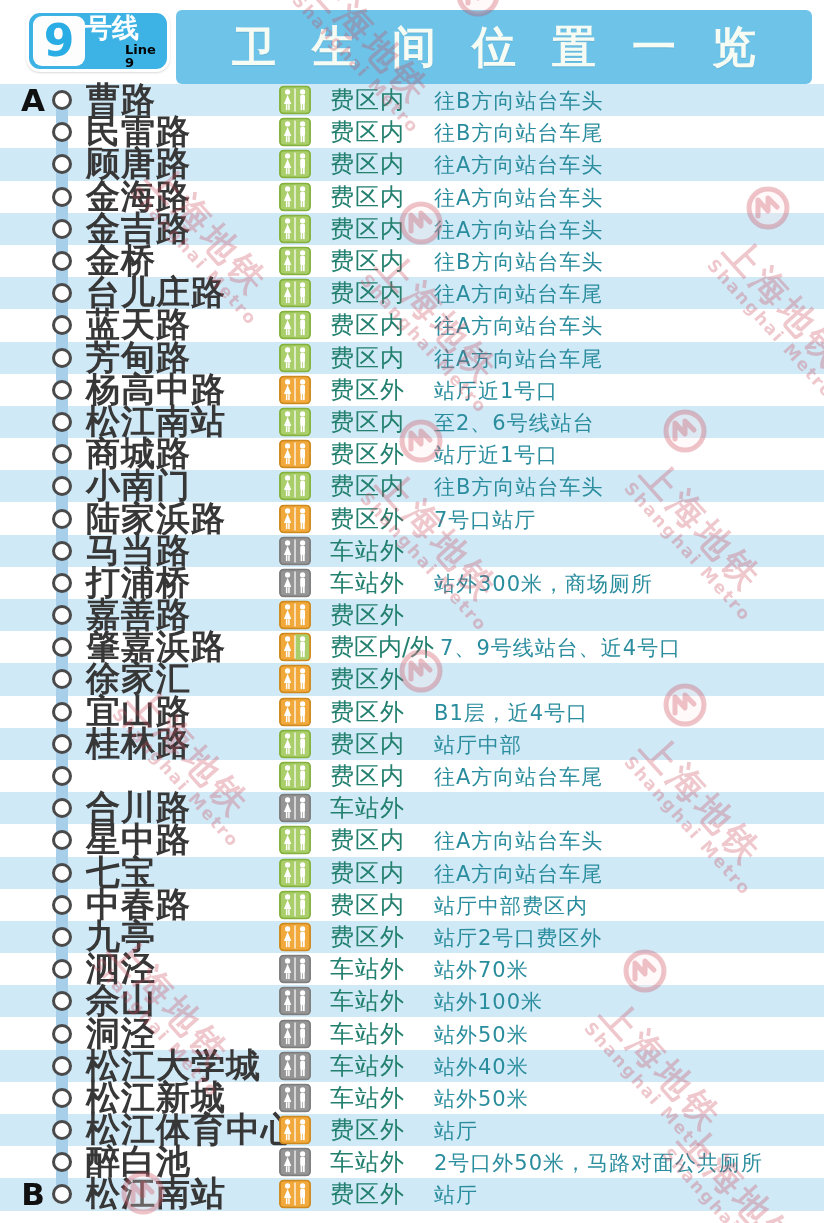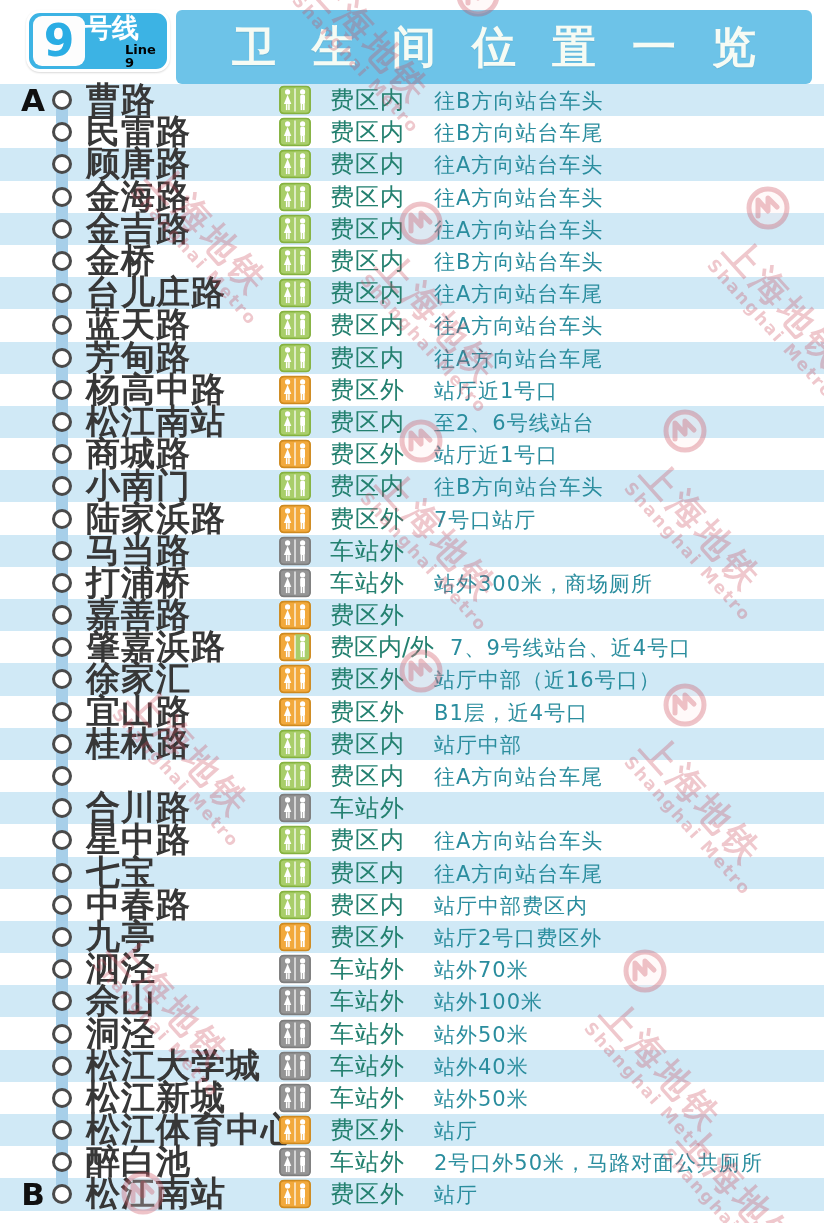--- a/index.html
+++ b/index.html
@@ -506,21 +506,21 @@
       <path d="M8.6 9.2 L4.9 18.6 L12.3 18.6 Z"></path>
       <rect x="6.9" y="18.6" width="1.5" height="6"></rect>
       <rect x="9.2" y="18.6" width="1.5" height="6"></rect>
       <circle cx="23.6" cy="6.4" r="2.6"></circle>
       <rect x="21.2" y="9.4" width="4.8" height="9.2" rx="1"></rect>
       <rect x="21.6" y="18.4" width="1.7" height="6.2"></rect>
       <rect x="24" y="18.4" width="1.7" height="6.2"></rect>
     </g>
   </svg></div>
       <div class="row-text">
-        <span class="zone" style="min-width: 0px; margin-right: 16px; letter-spacing: 0px;">费区内/外</span>
+        <span class="zone" style="min-width: 0px; margin-right: 6px; letter-spacing: 0px;">费区内/外</span>
         <span class="desc">7、9号线站台、近4号口</span>
       </div>
     </div>
       <div class="row stripe">
       <div class="marker"></div>
       <div class="stn-circle"></div>
       <div class="stn-name">徐家汇</div>
       <div class="wc-icon"><svg width="32" height="29" viewBox="0 0 32 29" xmlns="http://www.w3.org/2000/svg">
     <rect x="1" y="1" width="30" height="27" rx="4" fill="#f2a93c" stroke="#cf8a1f" stroke-width="1.6"></rect>
     <path d="M16 1 h11 a4 4 0 0 1 4 4 v19 a4 4 0 0 1 -4 4 h-11 z" fill="#f2a93c"></path>
@@ -532,21 +532,20 @@
       <rect x="6.9" y="18.6" width="1.5" height="6"></rect>
       <rect x="9.2" y="18.6" width="1.5" height="6"></rect>
       <circle cx="23.6" cy="6.4" r="2.6"></circle>
       <rect x="21.2" y="9.4" width="4.8" height="9.2" rx="1"></rect>
       <rect x="21.6" y="18.4" width="1.7" height="6.2"></rect>
       <rect x="24" y="18.4" width="1.7" height="6.2"></rect>
     </g>
   </svg></div>
       <div class="row-text">
         <span class="zone">费区外</span>
-        <span class="desc">站厅中部（近16号口）</span>
       </div>
     </div>
       <div class="row">
       <div class="marker"></div>
       <div class="stn-circle"></div>
       <div class="stn-name">宜山路</div>
       <div class="wc-icon"><svg width="32" height="29" viewBox="0 0 32 29" xmlns="http://www.w3.org/2000/svg">
     <rect x="1" y="1" width="30" height="27" rx="4" fill="#f2a93c" stroke="#cf8a1f" stroke-width="1.6"></rect>
     <path d="M16 1 h11 a4 4 0 0 1 4 4 v19 a4 4 0 0 1 -4 4 h-11 z" fill="#f2a93c"></path>
     <rect x="1" y="1" width="30" height="27" rx="4" fill="none" stroke="#cf8a1f" stroke-width="1.6"></rect>

